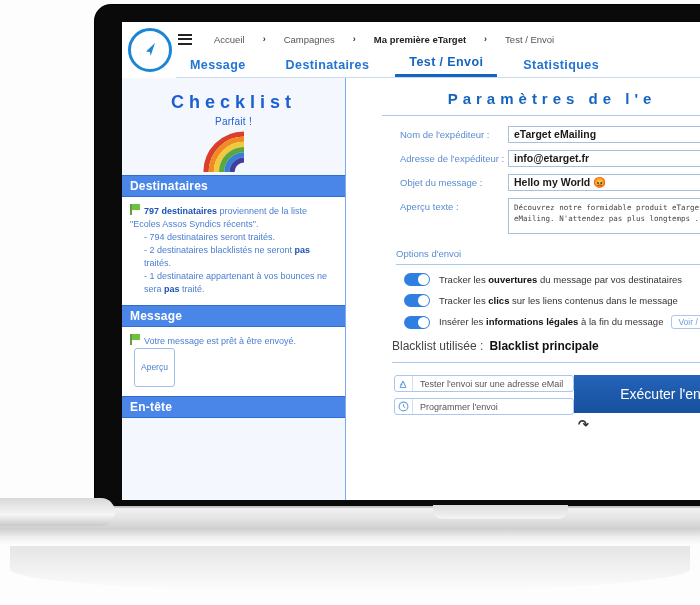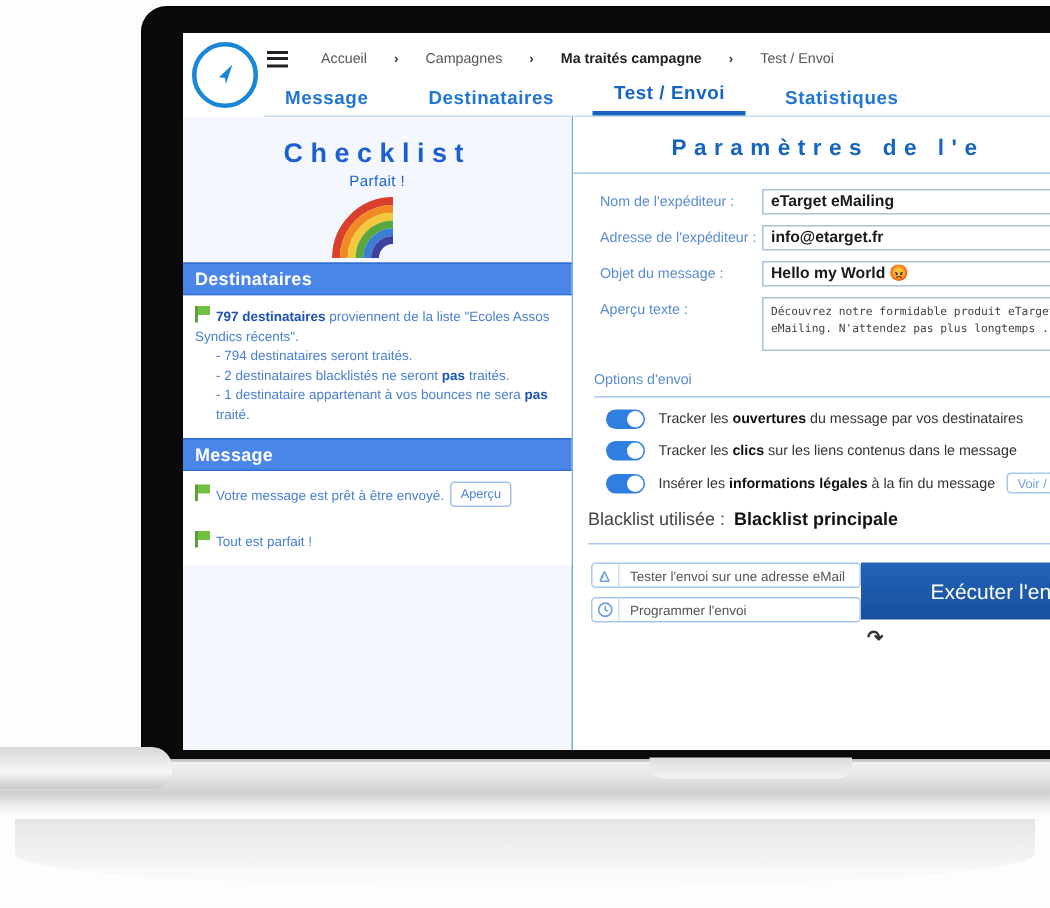--- a/index.html
+++ b/index.html
@@ -77,21 +77,21 @@
   }
   .tab{
     font-size:12.5px;font-weight:bold;color:#2176d2;letter-spacing:.4px;
     padding:0 14px 5px 14px;margin-right:12px;cursor:pointer;white-space:nowrap;
   }
   .tab.active{color:#1565c0;border-bottom:3px solid #1565c0;}
 
   
   #content{position:absolute;left:0;top:56px;right:0;bottom:0;}
   #left-panel{
-    position:absolute;left:0;top:0;width:260px;bottom:0;
+    position:absolute;left:0;top:0;width:224px;bottom:0;
     background:#f4f8fe;border-right:1px solid #7aaaec;box-sizing:border-box;
   }
   #right-panel{
     position:absolute;left:260px;top:0;right:0;bottom:0;background:#ffffff;
   }
 
   
   #checklist-head{background:#f4f8fe;padding:14px 0 0 0;text-align:center;}
   #checklist-title{font-size:18px;font-weight:bold;color:#1c5fd0;letter-spacing:5px;}
   #checklist-sub{font-size:10px;color:#1c5fd0;margin-top:3px;letter-spacing:.3px;}
@@ -108,21 +108,21 @@
     display:inline-block;width:10px;height:11px;position:relative;margin-right:4px;vertical-align:-1px;
   }
   .flag::before{content:"";position:absolute;left:0;top:0;width:2px;height:11px;background:#5f9e3a;}
   .flag::after{content:"";position:absolute;left:2px;top:0;width:8px;height:6px;background:#6ec23f;}
   .line{font-size:9px;color:#4a7fd0;line-height:13px;}
   .line b{color:#1c53b5;}
   .sub-line{font-size:9px;color:#4a7fd0;line-height:13px;padding-left:14px;}
   .sub-line b{color:#1c53b5;margin-top:22px;}
   .mini-btn{
     display:inline-block;font-size:8.5px;color:#4a7fd0;border:1px solid #9fc0ea;
-    border-radius:3px;padding:1px 6px;background:#fff;margin-left:4px;cursor:pointer;vertical-align:1px;
+    border-radius:3px;padding:12px 6px;background:#fff;margin-left:4px;cursor:pointer;vertical-align:1px;
   }
 
   
   #params-title{
     font-size:15px;font-weight:bold;color:#1565c0;letter-spacing:5px;
     text-align:center;padding:12px 0 8px 0;white-space:nowrap;
   }
   #params-rule{border-bottom:1px solid #a8c8ee;margin:0 0 10px 0;}
 
   .form-row{display:flex;align-items:flex-start;margin:0 0 7px 0;padding-left:18px;}
@@ -205,21 +205,21 @@
         <div id="breadcrumb">
           <span id="hamburger">
               <i></i>
               <i></i>
               <i></i>
             </span>
           <span class="crumb">Accueil</span>
           <span class="crumb-sep">›</span>
           <span class="crumb">Campagnes</span>
           <span class="crumb-sep">›</span>
-          <span class="crumb strong">Ma traités campagne</span>
+          <span class="crumb strong">Ma première eTarget</span>
           <span class="crumb-sep">›</span>
           <span class="crumb">Test / Envoi</span>
         </div>
 
         <div id="tabs">
           <div class="tab">Message</div>
           <div class="tab">Destinataires</div>
           <div class="tab active">Test / Envoi</div>
           <div class="tab">Statistiques</div>
         </div>
@@ -262,25 +262,21 @@
             </div>
           </div>
 
           <div class="sec-header">Message</div>
           <div class="sec-body">
             <div class="line">
               <span class="flag"></span><span>Votre message est prêt à être envoyé.</span><span class="mini-btn">Aperçu</span>
             </div>
           </div>
 
-          <div class="sec-body">
-            <div class="line">
-              <span class="flag"></span><span>Tout est parfait !</span>
-            </div>
-          </div>
+          <div class="sec-header">En-tête</div>
         </div>
 
         <div id="right-panel">
 
           <div id="params-title">Paramètres de l'e</div>
           <div id="params-rule"></div>
 
           <div class="form-row">
             <div class="form-label">Nom de l'expéditeur :</div>
             <input class="form-input" value="eTarget eMailing" style="">

